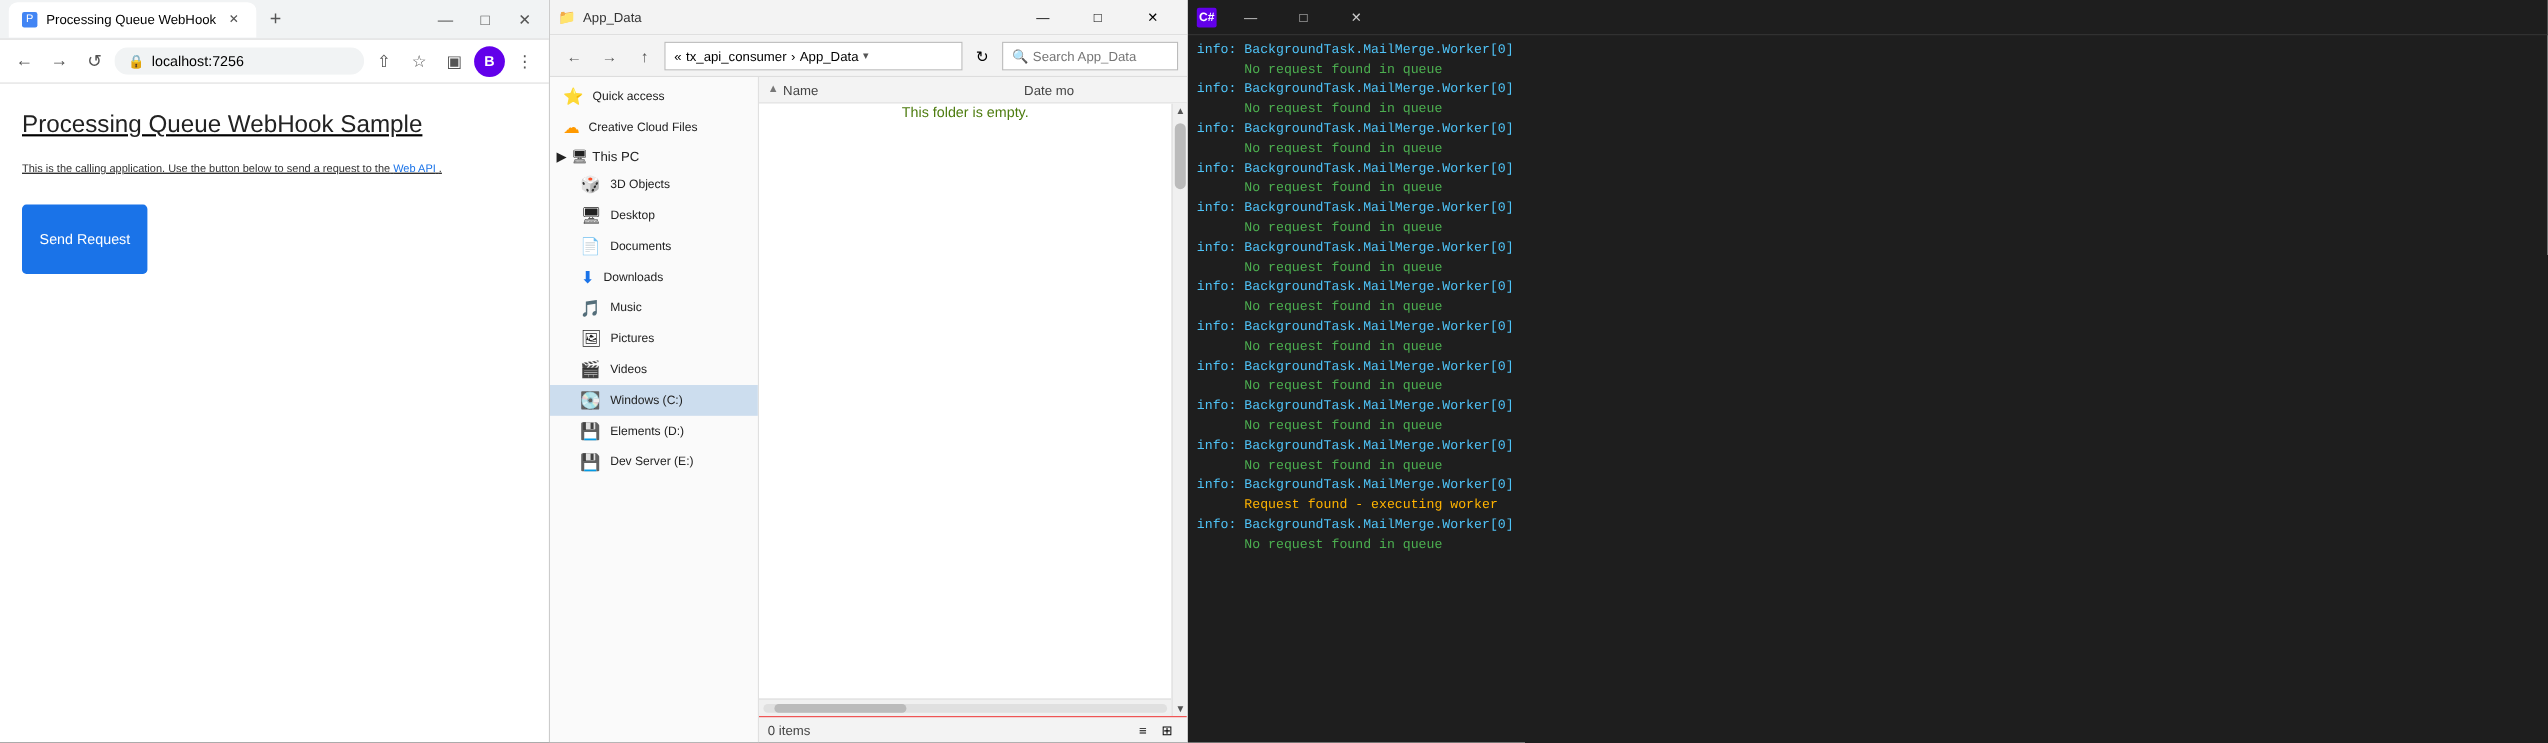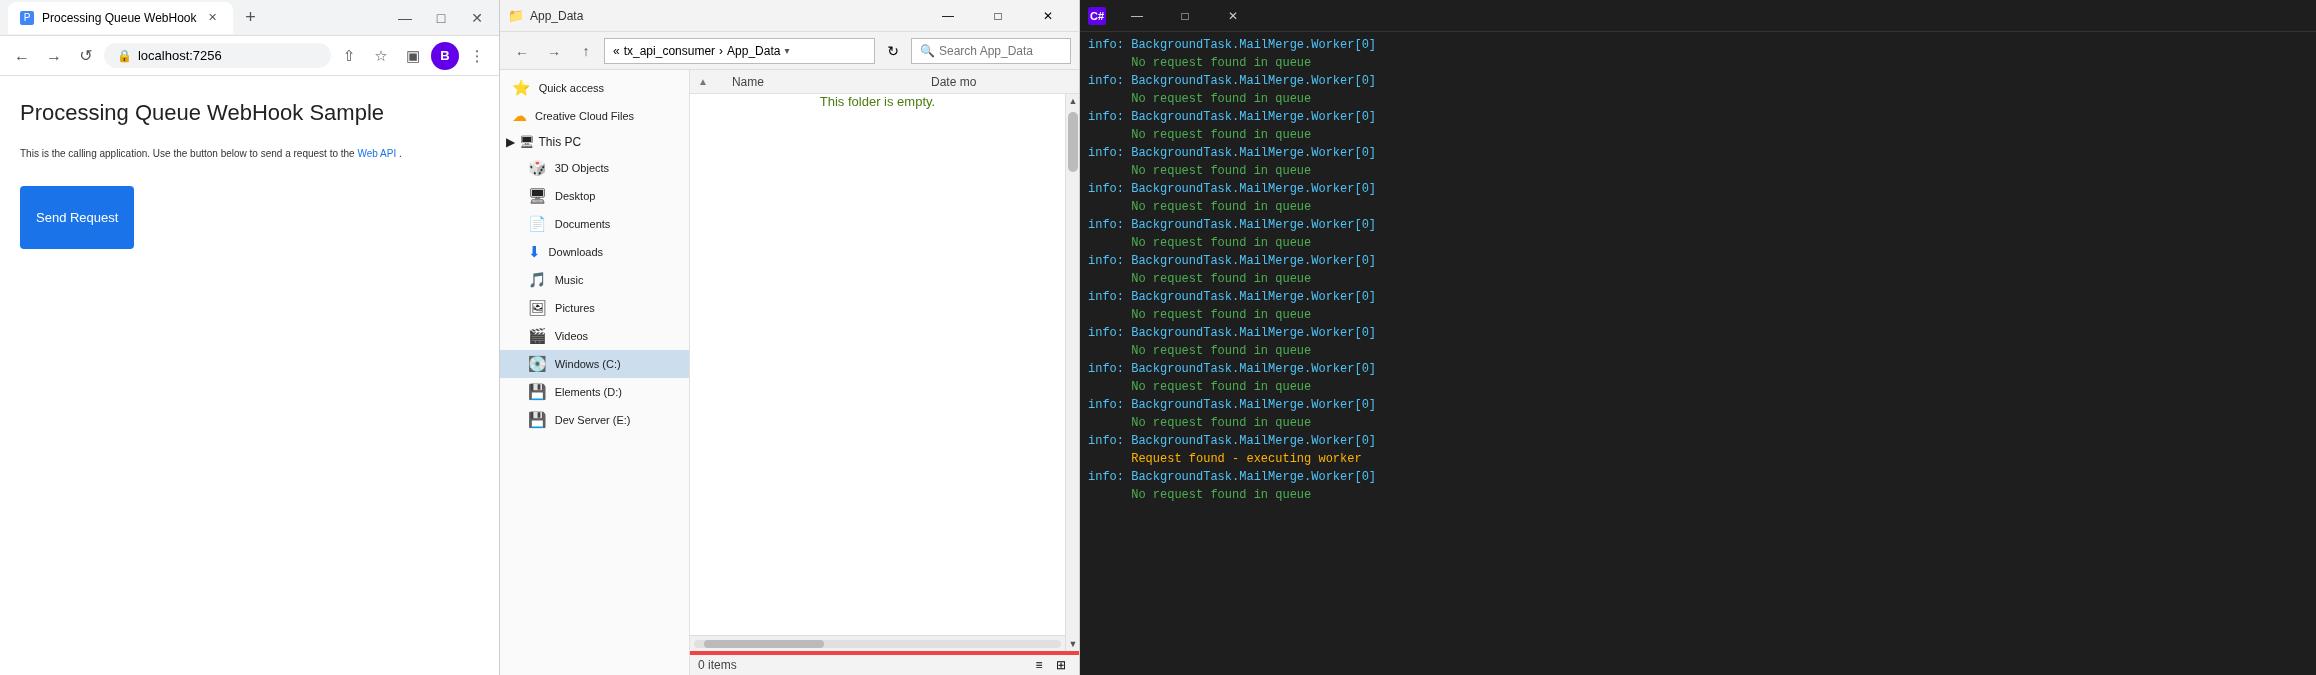--- a/index.html
+++ b/index.html
@@ -128,20 +128,21 @@
       border: none;
       cursor: pointer;
       display: flex; align-items: center; justify-content: center;
       font-weight: bold;
     }
 
     .browser-content {
       flex: 1;
       padding: 24px 20px;
       overflow-y: auto;
+      text-decoration: underline;
     }
     .page-title {
       font-size: 22px;
       font-weight: 500;
       margin-bottom: 20px;
       color: #222;
     }
     .page-description {
       font-size: 10px;
       color: #333;
@@ -331,33 +332,33 @@
       border-bottom: 1px solid #e0e0e0;
       background: #f3f3f3;
     }
     .col-header {
       font-size: 12px;
       color: #444;
       display: flex;
       align-items: center;
       gap: 4px;
     }
-    .col-header-name { flex: 1; margin-left: 20px; }
+    .col-header-name { flex: 1; }
     .col-header-date { width: 140px; }
     .explorer-file-area {
       flex: 1;
       display: flex;
       align-items: center;
       justify-content: center;
       color: #4d7c0f;
       font-size: 13px;
     }
     .explorer-status-bar {
       height: 24px;
-      border-top: 4px solid #ef4444;
+      border-top: 1px solid #ef4444;
       display: flex;
       align-items: center;
       padding: 0 8px;
       font-size: 12px;
       color: #444;
       gap: 8px;
       background: #f3f3f3;
     }
     .explorer-scroll-area {
       flex: 1;

